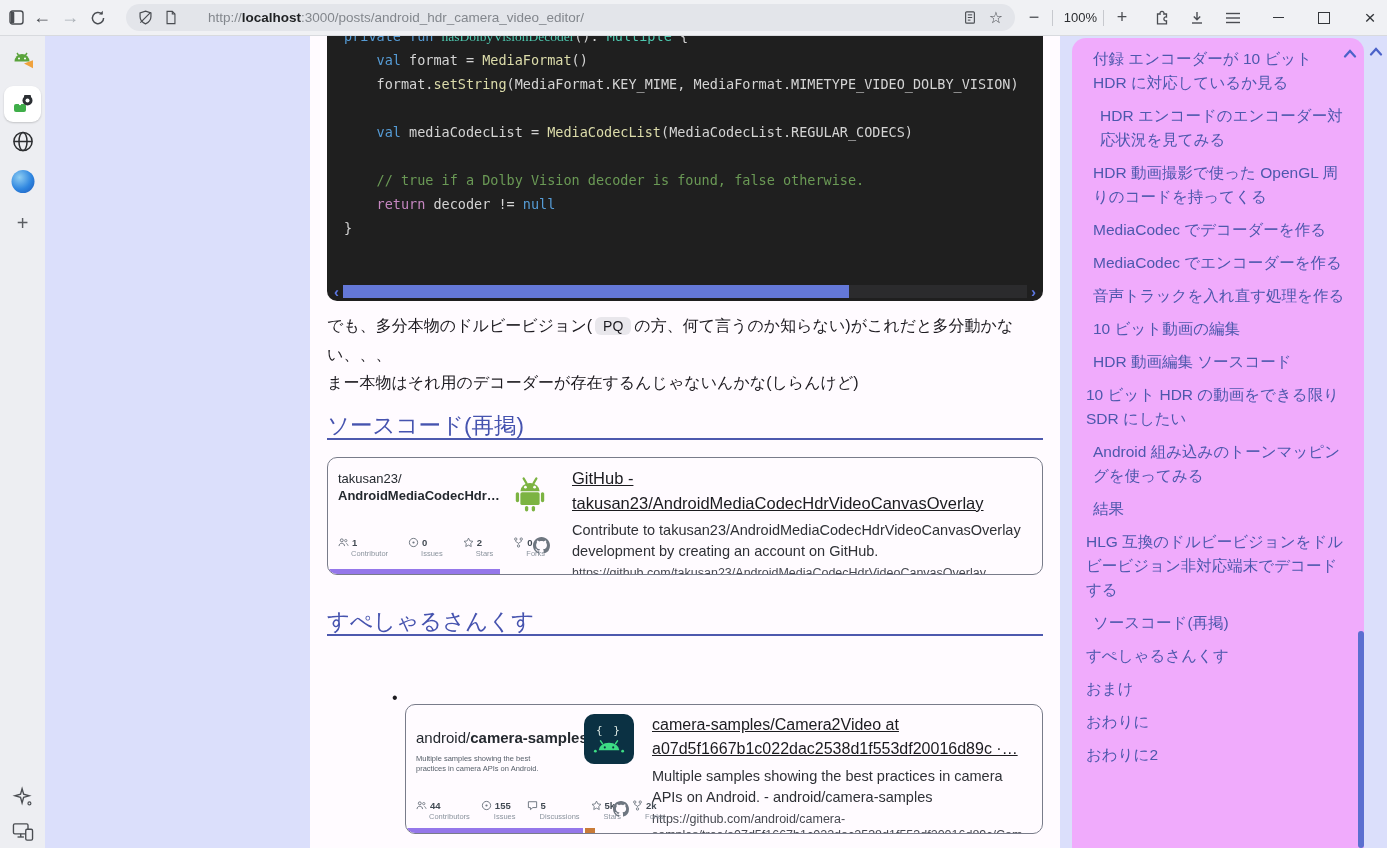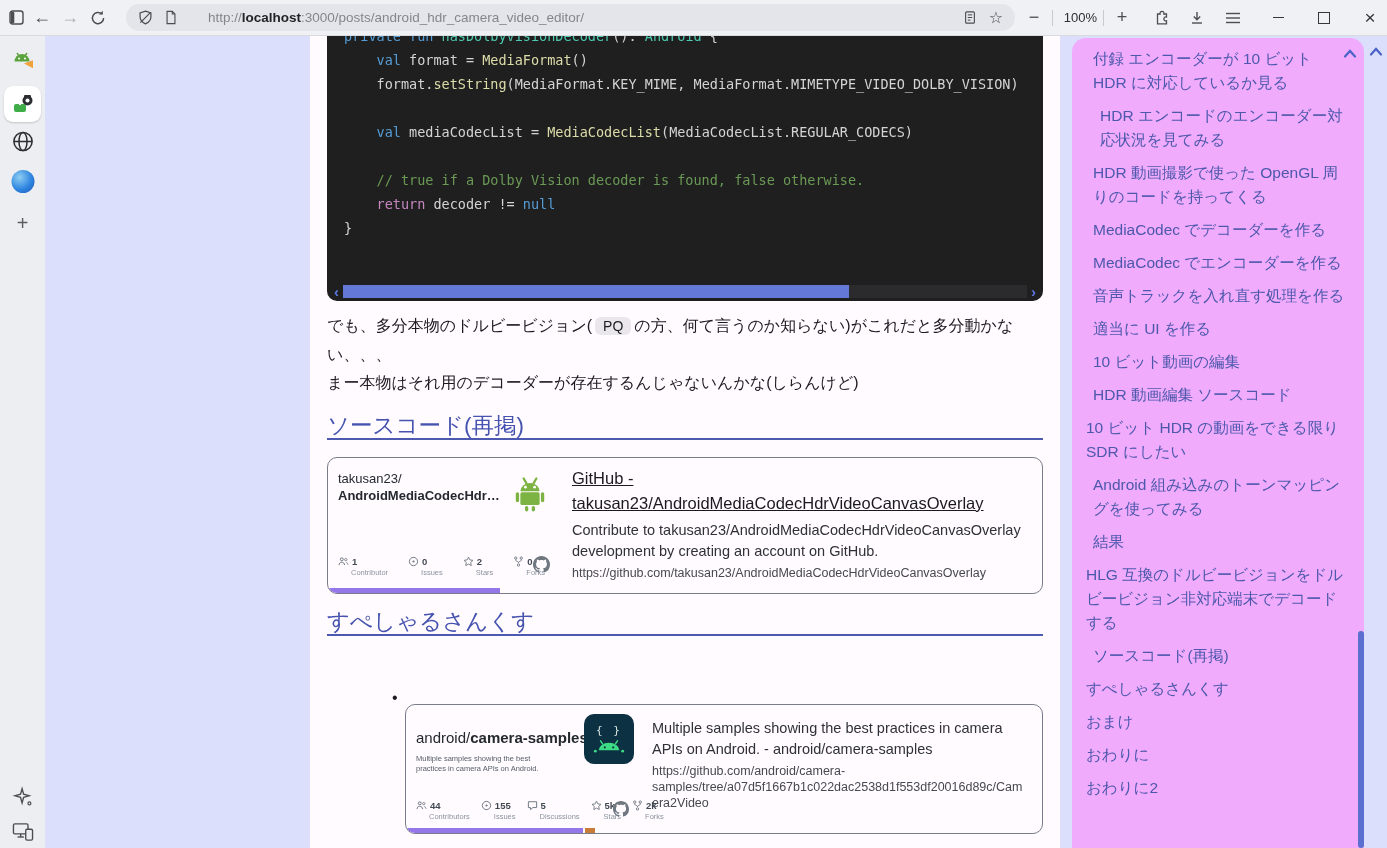--- a/index.html
+++ b/index.html
@@ -32,21 +32,21 @@
   
   .page{position:absolute;top:36px;left:45px;right:0;bottom:0;background:#dbdffb;overflow:hidden;}
   .content{position:absolute;left:265px;top:0;width:750px;height:100%;background:#fffbff;}
   
   .codeblock{position:absolute;left:17px;top:0;width:716px;height:265px;background:#1f1f1f;
              border-radius:0 0 10px 10px;overflow:hidden;}
   .codepre{margin:-12px 0 0 0;padding:0 17px;}
   .code-line{height:24px;line-height:24px;white-space:pre;font-family:"DejaVu Sans Mono","Liberation Mono",monospace;
              font-size:13.5px;color:#d4d4d4;}
   .tok-kw{color:#569cd6;} .tok-ctrl{color:#c586c0;} .tok-fn{color:#dcdcaa;}
-  .tok-name{color:#4ec9b0;} .tok-type{color:#4ec9b0;} .tok-cmt{color:#6a9955;} .tok-plain{color:#d4d4d4;}
+  .tok-name{color:#4ec9b0;font-family:Liberation Serif, serif;} .tok-type{color:#4ec9b0;} .tok-cmt{color:#6a9955;} .tok-plain{color:#d4d4d4;}
   .hscroll{position:absolute;left:3px;right:3px;bottom:3px;height:13px;display:flex;align-items:center;}
   .hs-arrow{width:13px;color:#5b76e0;font-size:15px;line-height:13px;text-align:center;font-weight:bold;}
   .hs-track{flex:1;height:13px;background:#2b2b2d;position:relative;}
   .hs-thumb{position:absolute;left:0;top:0;height:13px;width:74%;background:#6478d8;}
   
   .para{position:absolute;left:17px;top:276px;width:708px;font-size:16px;line-height:28.5px;color:#1d1b20;}
   .inline-code{background:#e9e7ec;border-radius:6px;padding:1px 8px;font-size:14px;margin:0 3px;color:#1d1b20;}
   .h2{position:absolute;left:17px;width:716px;margin:0;font-size:22.5px;font-weight:500;color:#4653af;
       line-height:25px;border-bottom:2px solid #4d59ae;}
   .bullet{position:absolute;left:37px;font-size:16px;color:#1d1b20;line-height:28px;}
@@ -209,21 +209,21 @@
         <rect x="15" y="8" width="7.5" height="12" rx="1.5" fill="#edeef2" stroke="#4a4d52" stroke-width="1.5"></rect>
       </svg>
   </div>
 </div>
 
 <div class="page">
   <div class="content">
 
     <div class="codeblock">
       <div class="codepre">
-          <div class="code-line"><span class="tok-kw">private </span><span class="tok-kw">fun </span><span class="tok-name">hasDolbyVisionDecoder</span><span class="tok-plain">(): </span><span class="tok-type">Android</span><span class="tok-plain"> {</span></div>
+          <div class="code-line"><span class="tok-kw">private </span><span class="tok-kw">fun </span><span class="tok-name">hasDolbyVisionDecoder</span><span class="tok-plain">(): </span><span class="tok-type">Multiple</span><span class="tok-plain"> {</span></div>
           <div class="code-line"><span class="tok-plain">    </span><span class="tok-kw">val </span><span class="tok-plain">format = </span><span class="tok-fn">MediaFormat</span><span class="tok-plain">()</span></div>
           <div class="code-line"><span class="tok-plain">    format.</span><span class="tok-fn">setString</span><span class="tok-plain">(MediaFormat.KEY_MIME, MediaFormat.MIMETYPE_VIDEO_DOLBY_VISION)</span></div>
           <div class="code-line">&nbsp;</div>
           <div class="code-line"><span class="tok-plain">    </span><span class="tok-kw">val </span><span class="tok-plain">mediaCodecList = </span><span class="tok-fn">MediaCodecList</span><span class="tok-plain">(MediaCodecList.REGULAR_CODECS)</span></div>
           <div class="code-line">&nbsp;</div>
           <div class="code-line"><span class="tok-cmt">    // true if a Dolby Vision decoder is found, false otherwise.</span></div>
           <div class="code-line"><span class="tok-plain">    </span><span class="tok-ctrl">return </span><span class="tok-plain">decoder != </span><span class="tok-kw">null</span></div>
           <div class="code-line"><span class="tok-plain">}</span></div>
         </div>
       <div class="hscroll">
@@ -232,21 +232,21 @@
           <div class="hs-thumb"></div>
         </div>
         <div class="hs-arrow">›</div>
       </div>
     </div>
 
     <div class="para" id="para1"><span>でも、多分本物のドルビービジョン(</span><span class="inline-code">PQ</span><span>の方、何て言うのか知らない)がこれだと多分動かない、、、</span><br><span>まー本物はそれ用のデコーダーが存在するんじゃないんかな(しらんけど)</span></div>
 
     <h2 class="h2" style="top:377px;">ソースコード(再掲)</h2>
 
-    <div class="ghcard card1" style="left:17px;top:421px;width:716px;height:137px;">
+    <div class="ghcard card1" style="left:17px;top:421px;width:716px;height:118px;">
       <div class="og">
         <div class="og-owner">takusan23/</div>
         <div class="og-repo">AndroidMediaCodecHdr…</div>
         <div class="og-android">
           <svg width="44" height="44" viewBox="0 0 48 48">
               <path d="M17 7l3.2 5.4M31 7l-3.2 5.4" stroke="#7cb342" stroke-width="2.4" stroke-linecap="round"></path>
               <path d="M13.5 21a10.5 9 0 0 1 21 0z" fill="#7cb342"></path>
               <circle cx="19" cy="16.5" r="1.5" fill="#fff"></circle>
               <circle cx="29" cy="16.5" r="1.5" fill="#fff"></circle>
               <rect x="13.5" y="22" width="21" height="14" rx="2" fill="#7cb342"></rect>
@@ -399,40 +399,40 @@
               <path fill="#6e7680" d="M8 0C3.58 0 0 3.58 0 8c0 3.54 2.29 6.53 5.47 7.59.4.07.55-.17.55-.38 0-.19-.01-.82-.01-1.49-2.01.37-2.53-.49-2.69-.94-.09-.23-.48-.94-.82-1.13-.28-.15-.68-.52-.01-.53.63-.01 1.08.58 1.23.82.72 1.21 1.87.87 2.33.66.07-.52.28-.87.51-1.07-1.78-.2-3.64-.89-3.64-3.95 0-.87.31-1.59.82-2.15-.08-.2-.36-1.02.08-2.12 0 0 .67-.21 2.2.82.64-.18 1.32-.27 2-.27s1.36.09 2 .27c1.53-1.04 2.2-.82 2.2-.82.44 1.1.16 1.92.08 2.12.51.56.82 1.27.82 2.15 0 3.07-1.87 3.75-3.65 3.95.29.25.54.73.54 1.48 0 1.07-.01 1.93-.01 2.2 0 .21.15.46.55.38A8.01 8.01 0 0 0 16 8c0-4.42-3.58-8-8-8z"></path>
             </svg>
         </div>
         <div class="og-bar">
             <span style="width: 177px; background: rgb(149, 119, 234);"></span>
             <span style="width: 2px; background: rgb(255, 251, 255);"></span>
             <span style="width: 10px; background: rgb(201, 123, 56);"></span>
           </div>
       </div>
       <div class="card-text">
+        <a class="card-title">camera-samples/Camera2Video at a07d5f1667b1c022dac2538d1f553df20016d89c ·…</a>
         <div class="card-desc">Multiple samples showing the best practices in camera APIs on Android. - android/camera-samples</div>
         <div class="card-url">https://github.com/android/camera-samples/tree/a07d5f1667b1c022dac2538d1f553df20016d89c/Camera2Video</div>
       </div>
     </div>
   </div>
 
   <div class="toc-panel">
     <div class="toc-chevron">
       <svg width="14" height="9">
           <polyline points="2,7.5 7,2 12,7.5" stroke="#4b62c9" stroke-width="2.2" fill="none" stroke-linecap="round"></polyline>
         </svg>
     </div>
     <div class="toc-list" id="toc-list">
         <div class="toc-item lvl1">付録 エンコーダーが 10 ビット HDR に対応しているか見る</div>
         <div class="toc-item lvl2">HDR エンコードのエンコーダー対応状況を見てみる</div>
         <div class="toc-item lvl1">HDR 動画撮影で使った OpenGL 周りのコードを持ってくる</div>
         <div class="toc-item lvl1">MediaCodec でデコーダーを作る</div>
         <div class="toc-item lvl1">MediaCodec でエンコーダーを作る</div>
         <div class="toc-item lvl1">音声トラックを入れ直す処理を作る</div>
-        <div class="toc-item lvl1">適当に UI を作る</div>
         <div class="toc-item lvl1">10 ビット動画の編集</div>
         <div class="toc-item lvl1">HDR 動画編集 ソースコード</div>
         <div class="toc-item lvl0">10 ビット HDR の動画をできる限り SDR にしたい</div>
         <div class="toc-item lvl1">Android 組み込みのトーンマッピングを使ってみる</div>
         <div class="toc-item lvl1">結果</div>
         <div class="toc-item lvl0">HLG 互換のドルビービジョンをドルビービジョン非対応端末でデコードする</div>
         <div class="toc-item lvl1">ソースコード(再掲)</div>
         <div class="toc-item lvl0">すぺしゃるさんくす</div>
         <div class="toc-item lvl0">おまけ</div>
         <div class="toc-item lvl0">おわりに</div>

